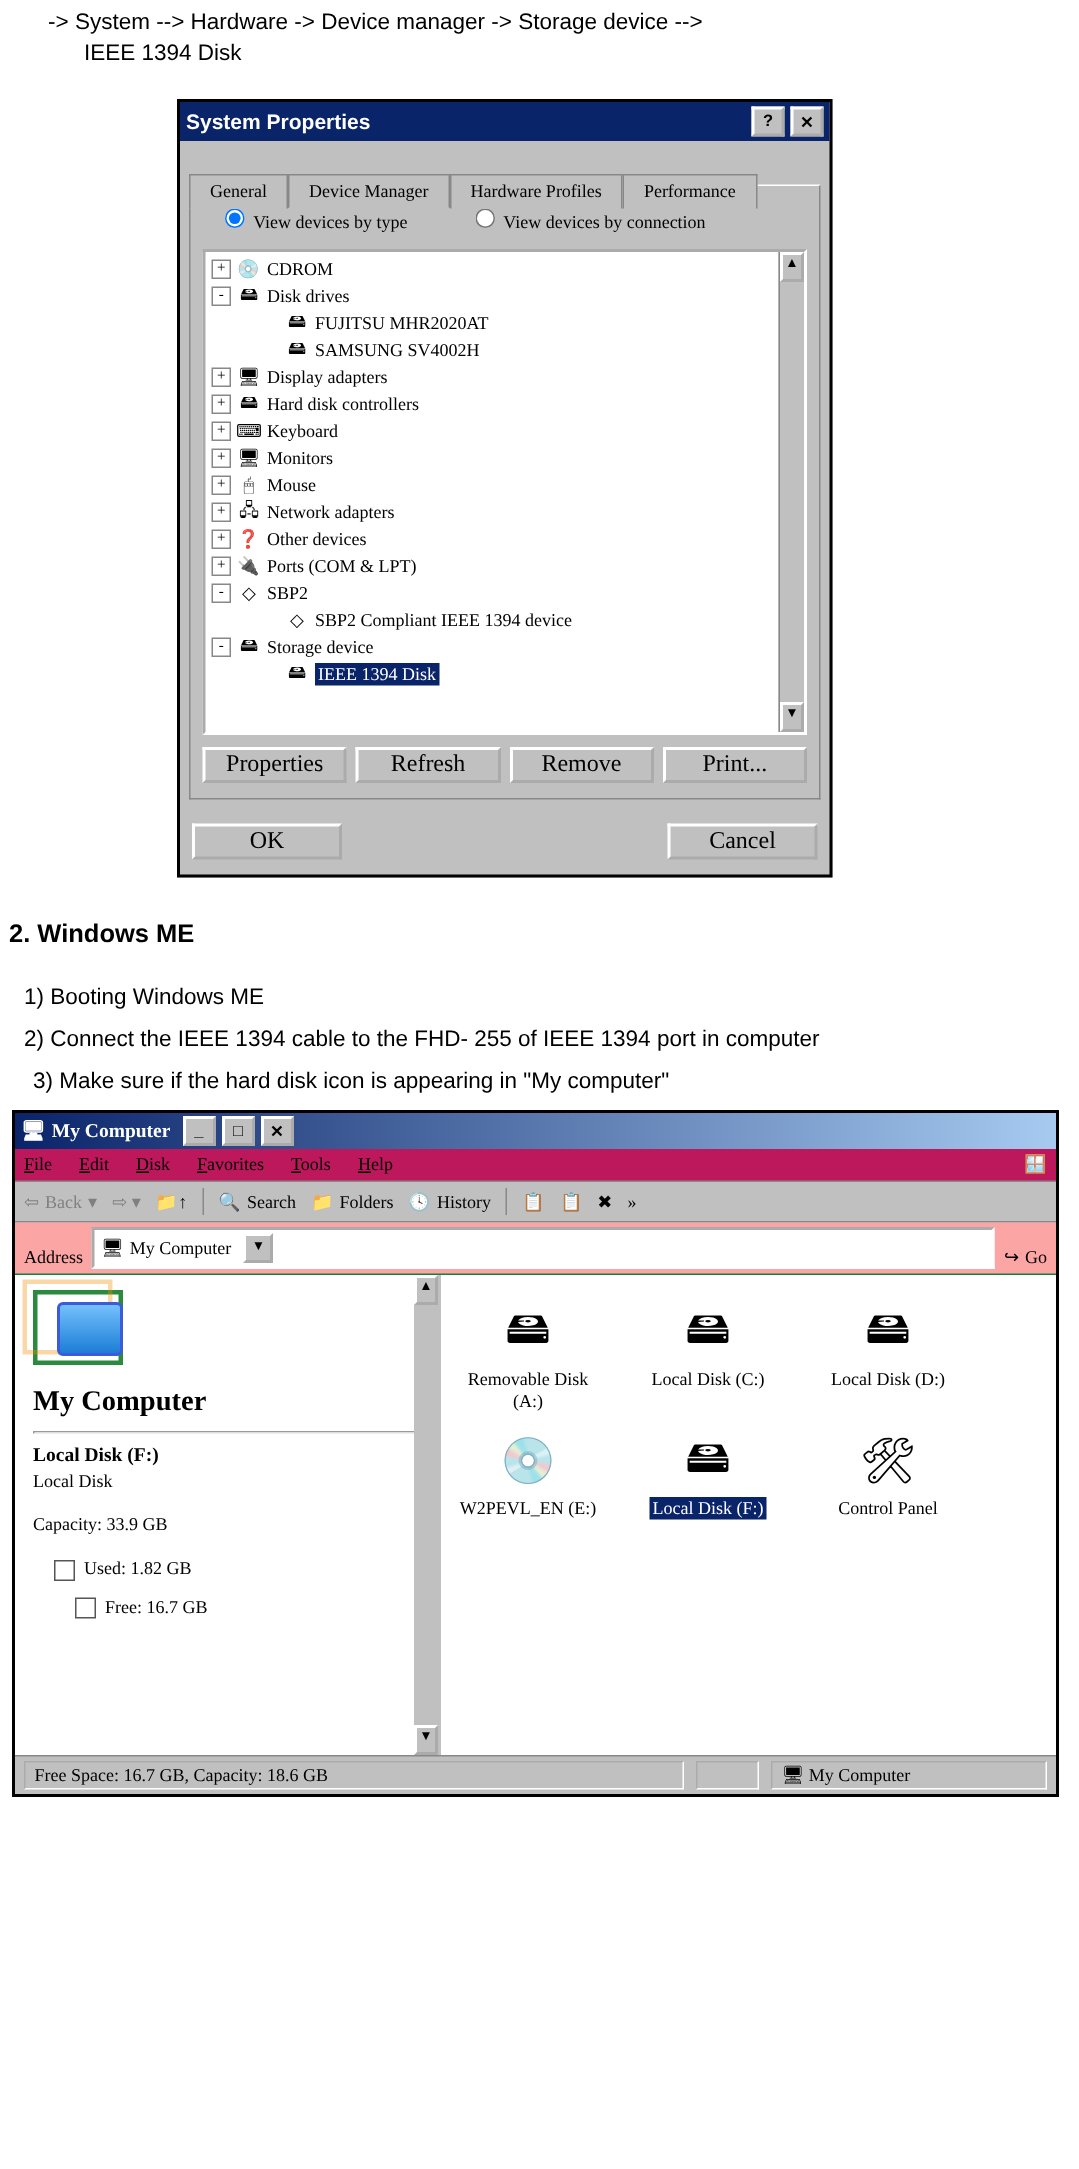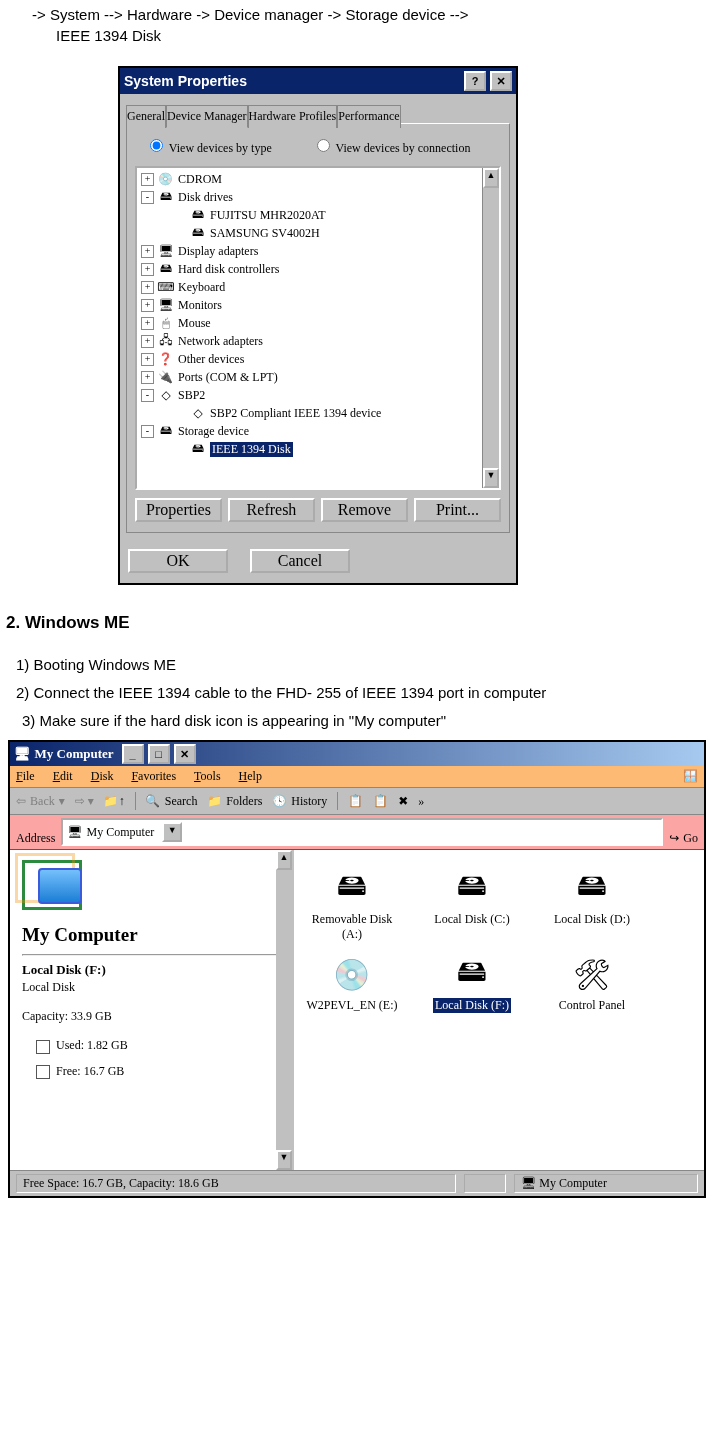--- a/index.html
+++ b/index.html
@@ -1,45 +1,45 @@
 <!DOCTYPE html>
 <html><head>
 <meta charset="utf-8">
 <style>
   body{margin:0;padding:6px 4px;font-family:Verdana,Tahoma,Arial,sans-serif;font-size:14px;color:#000;background:#fff;width:719px}
   .intro{font-size:15px;margin:0 0 4px 28px}
   .intro2{font-size:15px;margin:0 0 22px 52px}
-  .win98-box{margin:0 0 24px 114px;width:400px;background:#c0c0c0;border:2px solid #000;box-sizing:border-box}
+  .win98-box{margin:0 0 24px 114px;width:437px;background:#c0c0c0;border:2px solid #000;box-sizing:border-box}
   .titlebar{background:linear-gradient(#0a246a,#0a246a);color:#fff;font-weight:bold;font-size:14px;padding:3px 4px;display:flex;align-items:center;gap:4px;font-family:Tahoma,Arial}
   .titlebar .sp{flex:1}
   .tbn{width:18px;height:16px;background:#c0c0c0;border:2px outset #fff;font-size:11px;font-family:Marlett,Arial;color:#000;font-weight:bold;display:flex;align-items:center;justify-content:center}
   .tabs{display:flex;padding:6px 6px 0 6px;gap:0;font-size:12px;font-family:Tahoma}
-  .tab{border:1px solid #888;border-bottom:none;padding:3px 0;background:#c0c0c0;position:relative;top:5px}
+  .tab{border:1px solid #888;border-bottom:none;padding:3px 13px;background:#c0c0c0;position:relative;top:16px}
   .tab.active{background:#c0c0c0;border-bottom:1px solid #c0c0c0;z-index:2}
   .panel{margin:0 6px 6px 6px;border:1px solid #888;border-top:1px solid #fff;background:#c0c0c0;padding:8px}
   .radios{font-size:12px;font-family:Tahoma;display:flex;gap:40px;padding:4px 6px 10px 10px}
   .tree-wrap{border:2px inset #fff;background:#fff;height:320px;overflow:hidden;position:relative;font-size:12px;font-family:Tahoma}
   .tree{padding:2px 0 2px 2px}
   .node{display:flex;align-items:center;gap:4px;padding:0 2px;height:18px;white-space:nowrap}
   .exp{width:11px;height:11px;border:1px solid #888;font-size:10px;line-height:9px;text-align:center;background:#fff;color:#000;flex:0 0 auto}
   .noexp{width:13px;display:inline-block}
   .ic{width:16px;height:16px;display:inline-flex;align-items:center;justify-content:center;font-size:12px}
   .sel{background:#0a246a;color:#fff;padding:0 2px}
   .child{padding-left:34px}
   .sbv{position:absolute;right:0;top:0;bottom:0;width:16px;background:#c0c0c0;border-left:1px solid #888;display:flex;flex-direction:column;justify-content:space-between}
   .sbbtn{height:16px;background:#c0c0c0;border:2px outset #fff;font-size:9px;text-align:center}
   .btnrow{display:flex;gap:6px;padding:8px 0 2px 0}
   .wbtn{flex:1;height:24px;border:2px outset #fff;background:#c0c0c0;font-size:16px;font-family:Tahoma}
-  .footer-btns{display:flex;justify-content:flex-start;gap:22px;padding:10px 8px}
+  .footer-btns{display:flex;justify-content:space-between;gap:0;padding:10px 8px}
   .footer-btns .wbtn{flex:0 0 100px}
   h2.sec{font-size:17px;font-weight:bold;margin:28px 0 18px 2px}
   .steps{font-size:15px;margin-left:12px;line-height:1.85}
   .me-box{margin:6px 0 0 4px;width:698px;border:2px solid #000;background:#c0c0c0;font-family:Tahoma;box-sizing:border-box}
   .me-tb{background:linear-gradient(90deg,#0a246a,#a6caf0);color:#fff;font-weight:bold;font-size:13px;padding:2px 4px;display:flex;align-items:center;gap:4px}
-  .me-menu{background:#fdba74;border-bottom:1px solid #888;padding:3px 6px;font-size:12px;display:flex;gap:18px;align-items:flex-start}
+  .me-menu{background:#be185d;border-bottom:1px solid #888;padding:3px 6px;font-size:12px;display:flex;gap:18px;align-items:flex-start}
   .me-menu .sp{flex:1}
   .underline-first::first-letter{text-decoration:underline}
   .me-tool{background:#c0c0c0;border-bottom:1px solid #888;padding:4px 6px;font-size:12px;display:flex;gap:10px;align-items:center}
   .tbtn{display:flex;align-items:center;gap:4px;color:#000}
   .dis{color:#808080}
   .me-addr{background:#fca5a5;border-bottom:1px solid #15803d;padding:3px 6px;font-size:12px;display:flex;gap:6px;align-items:flex-end}
   .addrfield{flex:1;background:#fff;border:2px inset #fff;padding:2px 4px;display:flex;align-items:center;gap:4px}
   .me-body{display:flex;background:#fff;height:320px}
   .me-left{width:282px;border-right:2px inset #c0c0c0;padding:0;position:relative;font-size:12px}
   .me-left-inner{padding:10px 12px}
@@ -241,21 +241,21 @@
         <div style="position:relative;height:56px">
           <div class="logo-sq"></div>
           <div class="mon"></div>
         </div>
         <div class="hdr">My Computer</div>
         <hr>
         <div class="sub">Local Disk (F:)</div>
         <div class="lbl">Local Disk</div>
         <div class="lbl">Capacity: 33.9 GB</div>
         <div style="margin-left:14px"><span class="sq"></span><span>Used: 1.82 GB</span></div>
-        <div style="margin:10px 0 0 14px"><span class="sq"></span><span>Free: 16.7 GB</span></div>
+        <div style="margin:10px 0 0 28px"><span class="sq"></span><span>Free: 16.7 GB</span></div>
       </div>
       <div class="me-left-scroll">
         <div class="sbbtn">▲</div>
         <div class="sbbtn">▼</div>
       </div>
     </div>
     <div class="me-right">
       <div class="icgrid" id="icgrid">
           <div class="icitem">
             <div class="picon">🖴</div>

